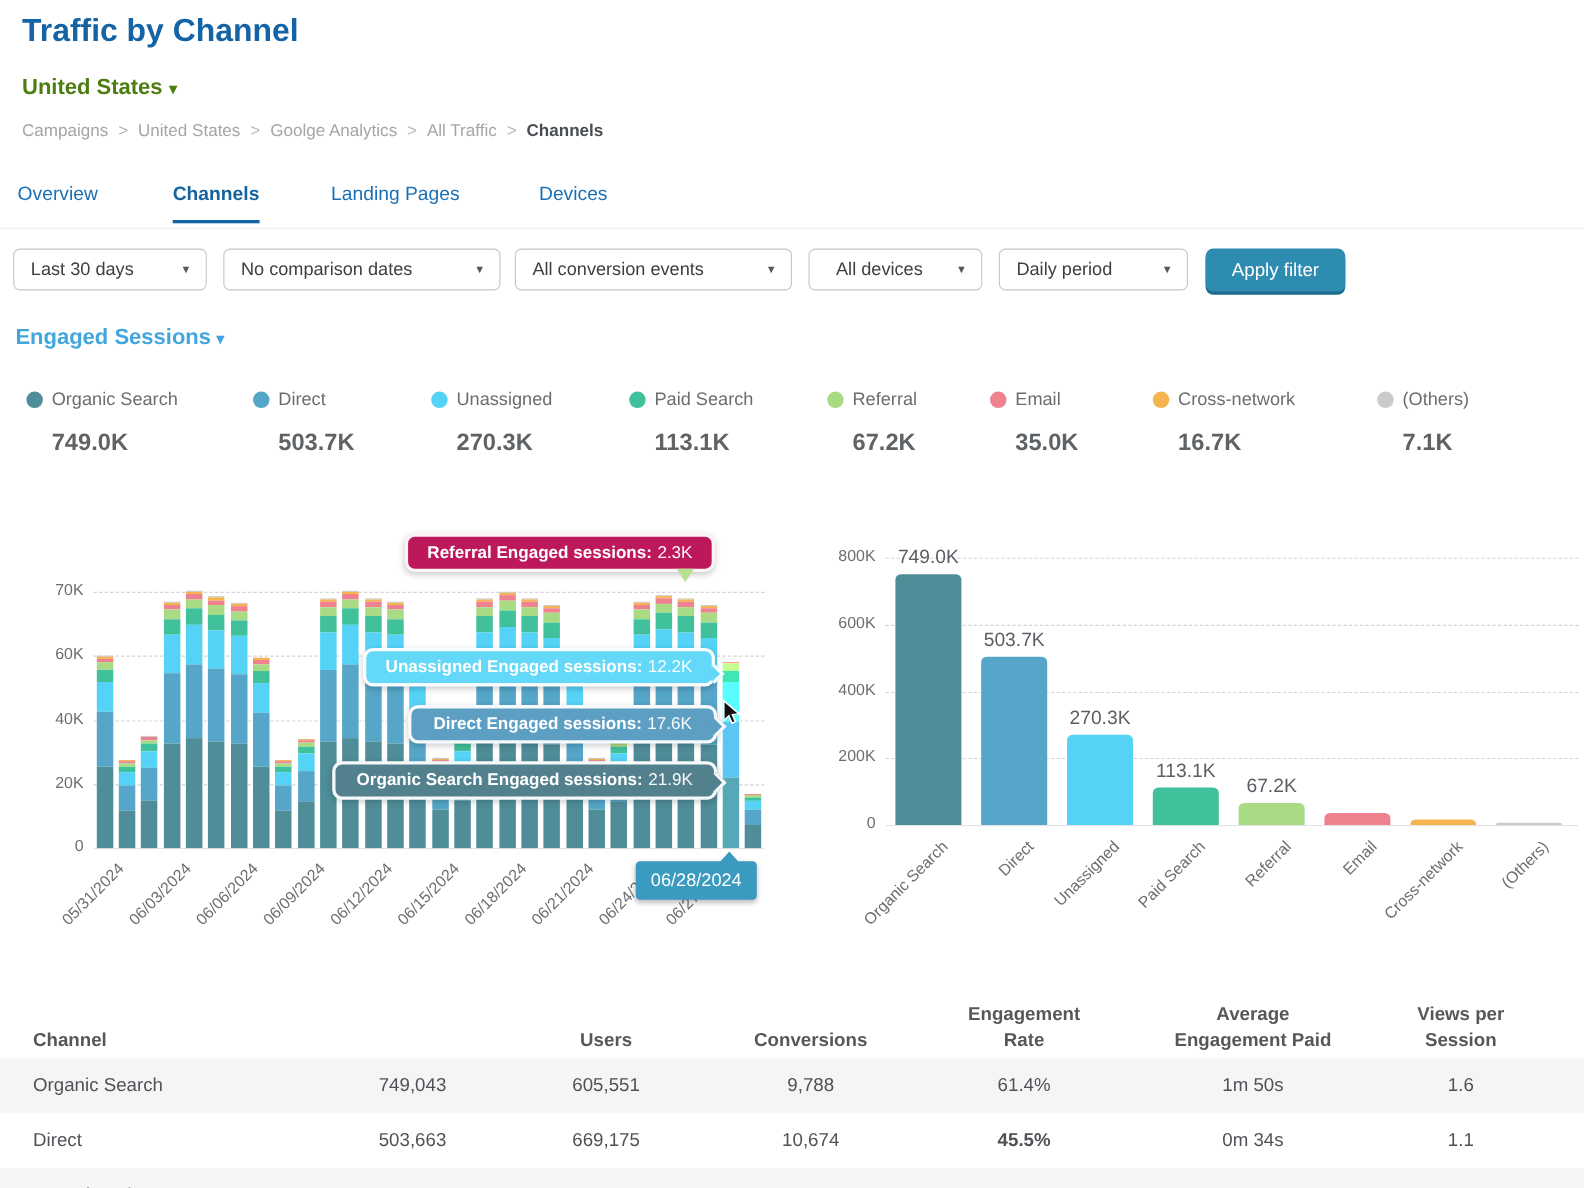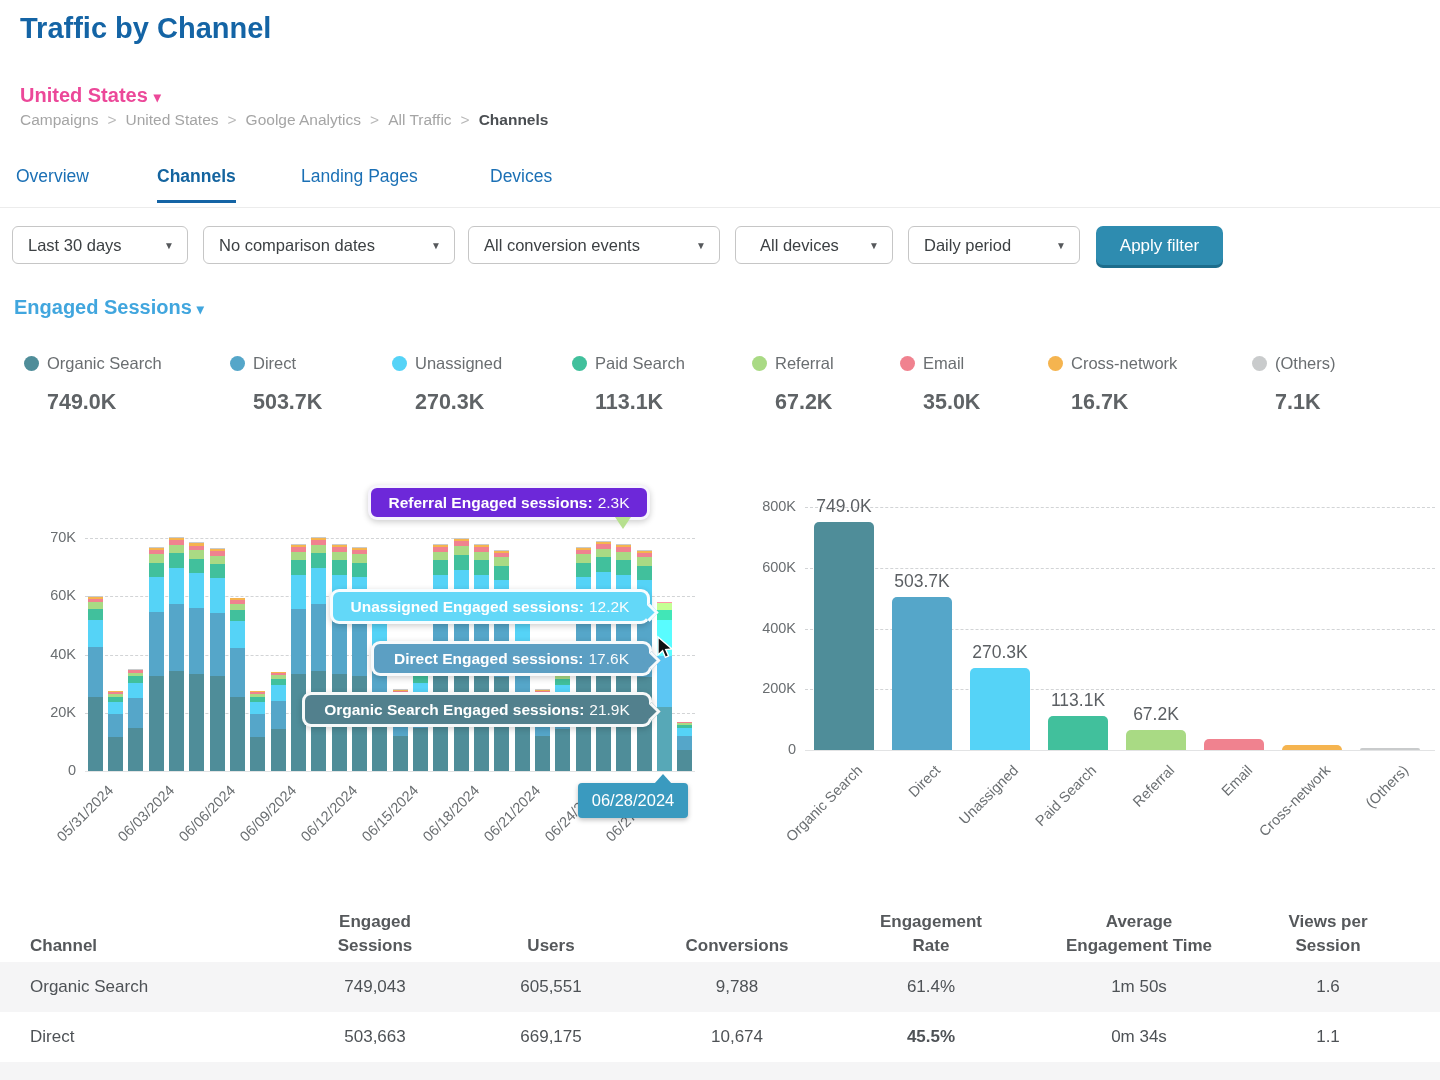--- a/index.html
+++ b/index.html
@@ -2,21 +2,21 @@
 <html><head>
 <meta charset="utf-8">
 <style>
   * { margin:0; padding:0; box-sizing:border-box; }
   html,body { width:1440px; height:1080px; overflow:hidden; background:#fff;
     font-family:"Liberation Sans", sans-serif; position:relative; }
   .abs { position:absolute; }
 
   
   #page-title { left:20px; top:12px; font-size:29px; font-weight:bold; color:#1464a5; }
-  #region-selector { left:20px; top:68px; font-size:20px; font-weight:bold; color:#ec4899; cursor:pointer;margin-top:16px; }
+  #region-selector { left:20px; top:68px; font-size:20px; font-weight:bold; color:#4d7c0f; cursor:pointer; }
   #region-selector .caret { font-size:14px; margin-left:6px; }
   #breadcrumb { left:20px; top:111px; font-size:15.5px; color:#a5a5a5; }
   #breadcrumb .crumb { margin-right:9px; }
   #breadcrumb .sep { margin-right:9px; color:#b8b8b8; }
   #breadcrumb .crumb.active { color:#4a4e52; font-weight:bold; }
 
   
   #tabbar { left:0; top:160px; width:1440px; height:48px; border-bottom:1px solid #ececec; }
   .tab { position:absolute; top:6px; font-size:17.5px; color:#1b70b5; padding-bottom:13px;
     border-bottom:3px solid transparent; cursor:pointer; }
@@ -500,41 +500,39 @@
     <div class="vbar" style="left: 464px; top: 269.369px; width: 60px; height: 10.6312px; background: rgb(240, 130, 143);"></div>
     <div class="xlabel" style="left: 504px; top: 292px;">Email</div>
     <div class="vbar" style="left: 542px; top: 274.927px; width: 60px; height: 5.07263px; background: rgb(245, 180, 79);"></div>
     <div class="xlabel" style="left: 582px; top: 292px;">Cross-network</div>
     <div class="vbar" style="left: 620px; top: 277.843px; width: 60px; height: 2.15663px; background: rgb(201, 203, 204);"></div>
     <div class="xlabel" style="left: 660px; top: 292px;">(Others)</div>
   </div>
 
 <div class="abs" id="tooltip-layer">
   <div id="date-tooltip"><span class="tri"></span><span>06/28/2024</span></div>
-<div class="tip" style="left: 368px; top: 485px; width: 282px; background: #6d28d9;"><b>Referral Engaged sessions:</b><span class="tval">2.3K</span><div class="tail-down" style="right: 16px; bottom: -12px; border-top-color: rgb(183, 224, 143);"></div></div>
+<div class="tip" style="left: 368px; top: 485px; width: 282px; background: #be185d;"><b>Referral Engaged sessions:</b><span class="tval">2.3K</span><div class="tail-down" style="right: 16px; bottom: -12px; border-top-color: rgb(183, 224, 143);"></div></div>
     <div class="tip" style="left: 330px; top: 589px; width: 320px; background: rgb(99, 216, 248);"><b>Unassigned Engaged sessions:</b><span class="tval">12.2K</span><div class="tail-diamond" style="right: -9px; top: 14px; background: rgb(99, 216, 248);"></div></div>
     <div class="tip" style="left: 371px; top: 641px; width: 281px; background: rgb(92, 159, 195);"><b>Direct Engaged sessions:</b><span class="tval">17.6K</span><div class="tail-diamond" style="right: -9px; top: 10px; background: rgb(92, 159, 195);"></div></div>
     <div class="tip" style="left: 302px; top: 692px; width: 350px; background: rgb(82, 128, 141);"><b>Organic Search Engaged sessions:</b><span class="tval">21.9K</span><div class="tail-diamond" style="right: -9px; top: 10px; background: rgb(82, 128, 141);"></div></div>
   </div>
 
 <svg class="abs" id="cursor" width="26" height="26" viewBox="0 0 26 26">
   <path d="M6 3 L6 21 L10.6 16.8 L13.4 23.4 L16.6 22 L13.8 15.6 L20 15 Z" fill="#111" stroke="#fff" stroke-width="1.4"></path>
 </svg>
 
 <div class="abs" id="traffic-table">
   <div id="table-header">
       <div class="th" style="left: 30px; width: 260px; text-align: left;">Channel</div>
-      <div class="th" style="left: 295px; width: 160px; text-align: center;">Engaged
-Sessions</div>
       <div class="th" style="left: 471px; width: 160px; text-align: center;">Users</div>
       <div class="th" style="left: 657px; width: 160px; text-align: center;">Conversions</div>
       <div class="th" style="left: 841px; width: 180px; text-align: center;">Engagement
 Rate</div>
       <div class="th" style="left: 1029px; width: 220px; text-align: center;">Average
-Engagement Time</div>
+Engagement Paid</div>
       <div class="th" style="left: 1243px; width: 170px; text-align: center;">Views per
 Session</div>
     </div>
 <div class="trow shaded" style="top: 67px;">
       <div class="td" style="left: 30px; width: 260px; text-align: left;">Organic Search</div>
       <div class="td" style="left: 295px; width: 160px; text-align: center;">749,043</div>
       <div class="td" style="left: 471px; width: 160px; text-align: center;">605,551</div>
       <div class="td" style="left: 657px; width: 160px; text-align: center;">9,788</div>
       <div class="td" style="left: 841px; width: 180px; text-align: center;">61.4%</div>
       <div class="td" style="left: 1029px; width: 220px; text-align: center;">1m 50s</div>

